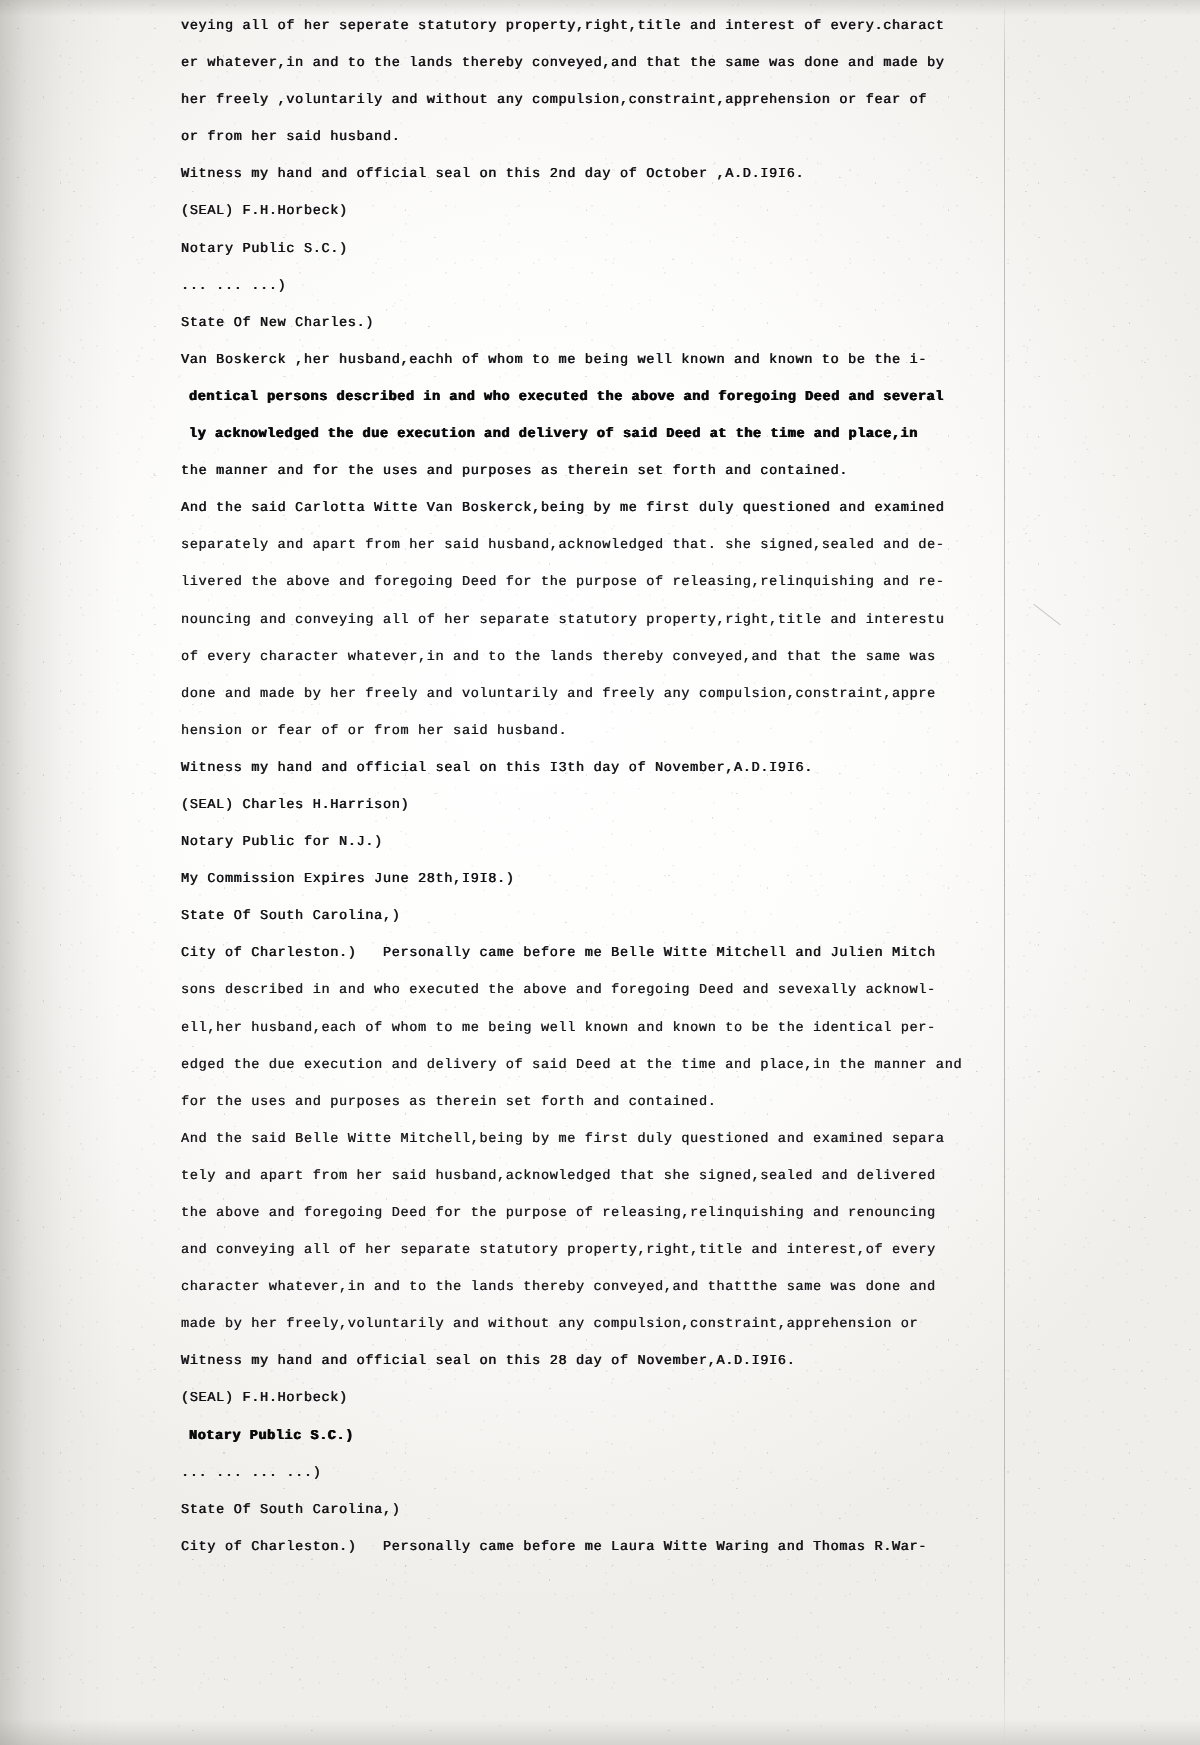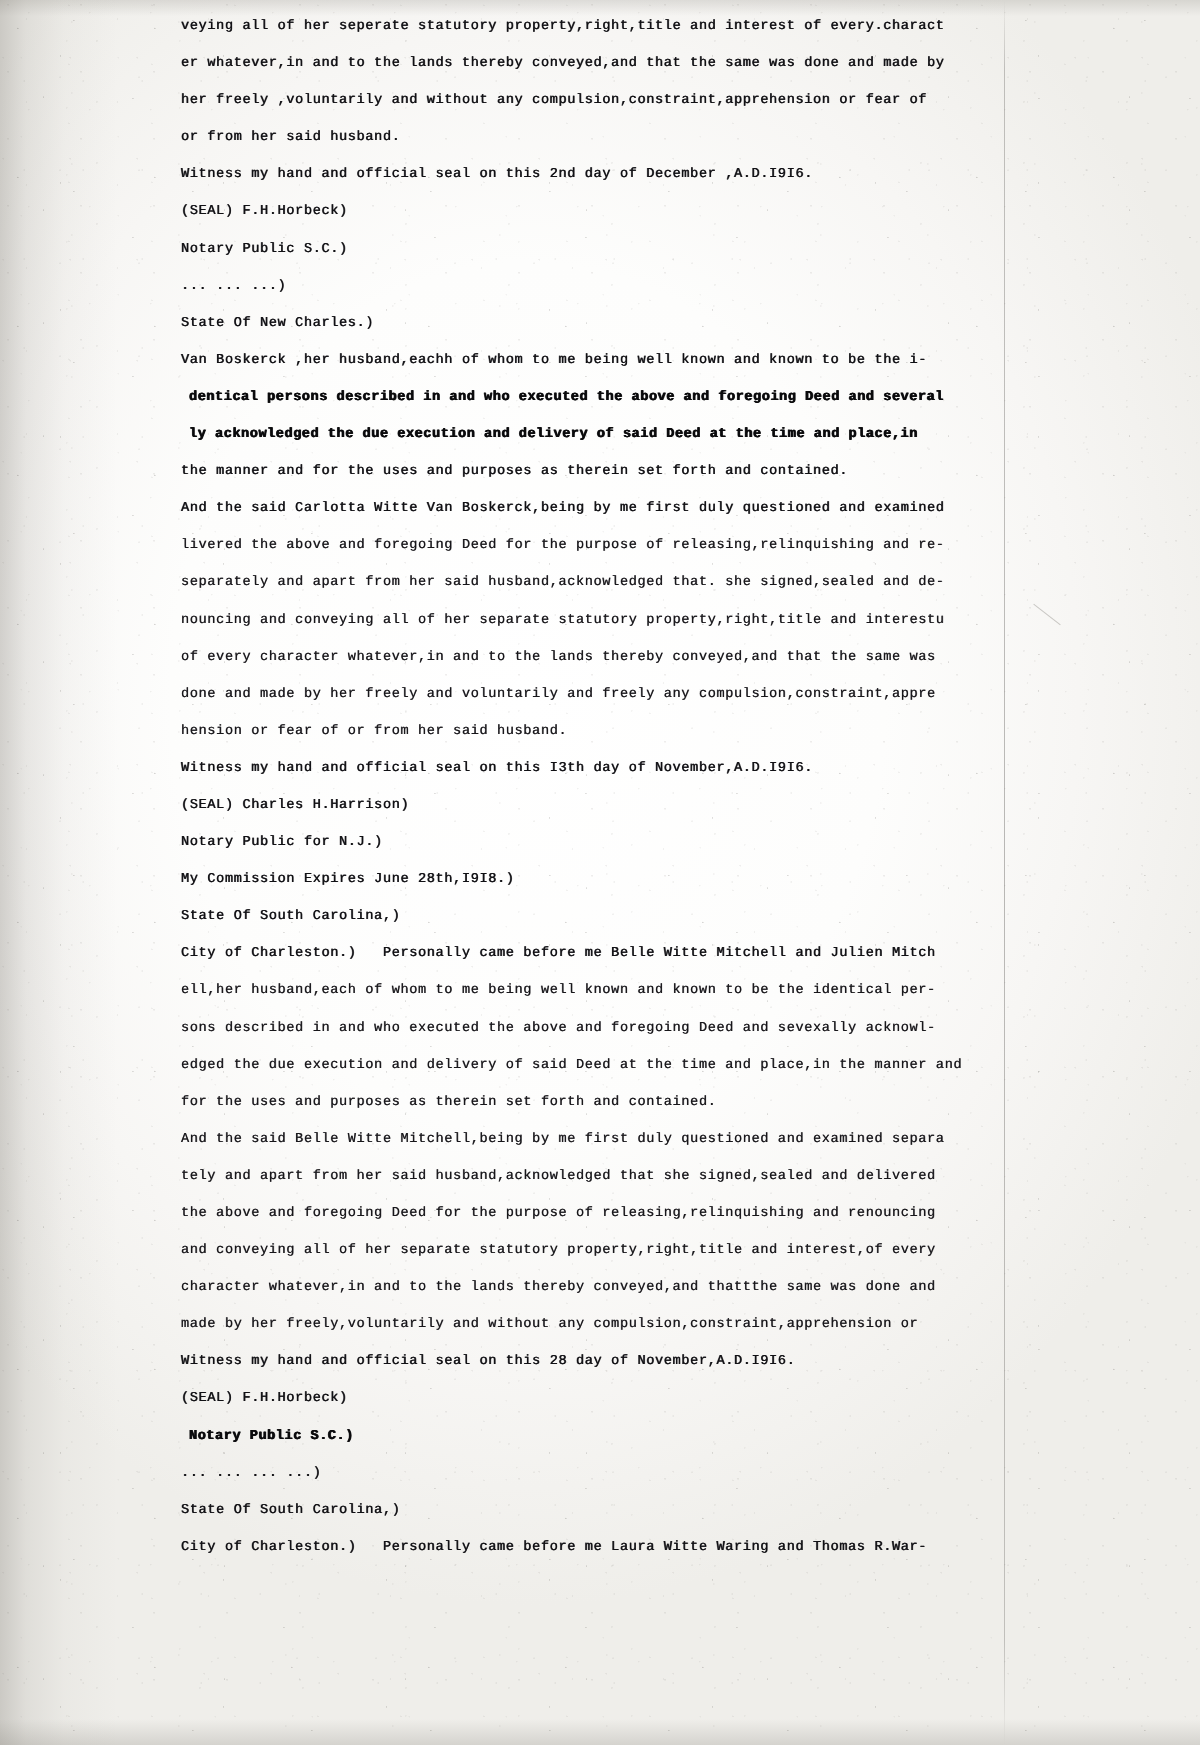--- a/index.html
+++ b/index.html
@@ -158,44 +158,44 @@
 
   <div class="edge-rule" style="left:1004px;"></div>
 
   <div class="corner-fold" style="left:1030px; top:614px; width:34px; height:1px; transform:rotate(38deg);"></div>
 
   <div id="typescript">
       <div class="ln semi">veying all of her seperate statutory property,right,title and interest of every.charact</div>
       <div class="ln semi">er whatever,in and to the lands thereby conveyed,and that the same was done and made by</div>
       <div class="ln semi">her freely ,voluntarily and without any compulsion,constraint,apprehension or fear of</div>
       <div class="ln semi">or from her said husband.</div>
-      <div class="ln semi">Witness my hand and official seal on this 2nd day of December ,A.D.I9I6.</div>
+      <div class="ln semi">Witness my hand and official seal on this 2nd day of October ,A.D.I9I6.</div>
       <div class="ln semi">(SEAL) F.H.Horbeck)</div>
       <div class="ln semi">Notary Public S.C.)</div>
       <div class="ln semi">... ... ...)</div>
       <div class="ln semi">State Of New Charles.)</div>
       <div class="ln semi">Van Boskerck ,her husband,eachh of whom to me being well known and known to be the i-</div>
       <div class="ln heavy">dentical persons described in and who executed the above and foregoing Deed and several</div>
       <div class="ln heavy">ly acknowledged the due execution and delivery of said Deed at the time and place,in</div>
       <div class="ln semi">the manner and for the uses and purposes as therein set forth and contained.</div>
       <div class="ln semi">And the said Carlotta Witte Van Boskerck,being by me first duly questioned and examined</div>
+      <div class="ln">separately and apart from her said husband,acknowledged that. she signed,sealed and de-</div>
       <div class="ln">livered the above and foregoing Deed for the purpose of releasing,relinquishing and re-</div>
-      <div class="ln">separately and apart from her said husband,acknowledged that. she signed,sealed and de-</div>
       <div class="ln">nouncing and conveying all of her separate statutory property,right,title and interestu</div>
       <div class="ln">of every character whatever,in and to the lands thereby conveyed,and that the same was</div>
       <div class="ln">done and made by her freely and voluntarily and freely any compulsion,constraint,appre</div>
       <div class="ln">hension or fear of or from her said husband.</div>
       <div class="ln semi">Witness my hand and official seal on this I3th day of November,A.D.I9I6.</div>
       <div class="ln semi">(SEAL) Charles H.Harrison)</div>
       <div class="ln semi">Notary Public for N.J.)</div>
       <div class="ln semi">My Commission Expires June 28th,I9I8.)</div>
       <div class="ln semi">State Of South Carolina,)</div>
       <div class="ln semi">City of Charleston.)   Personally came before me Belle Witte Mitchell and Julien Mitch</div>
+      <div class="ln">sons described in and who executed the above and foregoing Deed and sevexally acknowl-</div>
       <div class="ln">ell,her husband,each of whom to me being well known and known to be the identical per-</div>
-      <div class="ln">sons described in and who executed the above and foregoing Deed and sevexally acknowl-</div>
       <div class="ln">edged the due execution and delivery of said Deed at the time and place,in the manner and</div>
       <div class="ln">for the uses and purposes as therein set forth and contained.</div>
       <div class="ln">And the said Belle Witte Mitchell,being by me first duly questioned and examined separa</div>
       <div class="ln">tely and apart from her said husband,acknowledged that she signed,sealed and delivered</div>
       <div class="ln">the above and foregoing Deed for the purpose of releasing,relinquishing and renouncing</div>
       <div class="ln">and conveying all of her separate statutory property,right,title and interest,of every</div>
       <div class="ln">character whatever,in and to the lands thereby conveyed,and thattthe same was done and</div>
       <div class="ln">made by her freely,voluntarily and without any compulsion,constraint,apprehension or</div>
       <div class="ln semi">Witness my hand and official seal on this 28 day of November,A.D.I9I6.</div>
       <div class="ln semi">(SEAL) F.H.Horbeck)</div>

